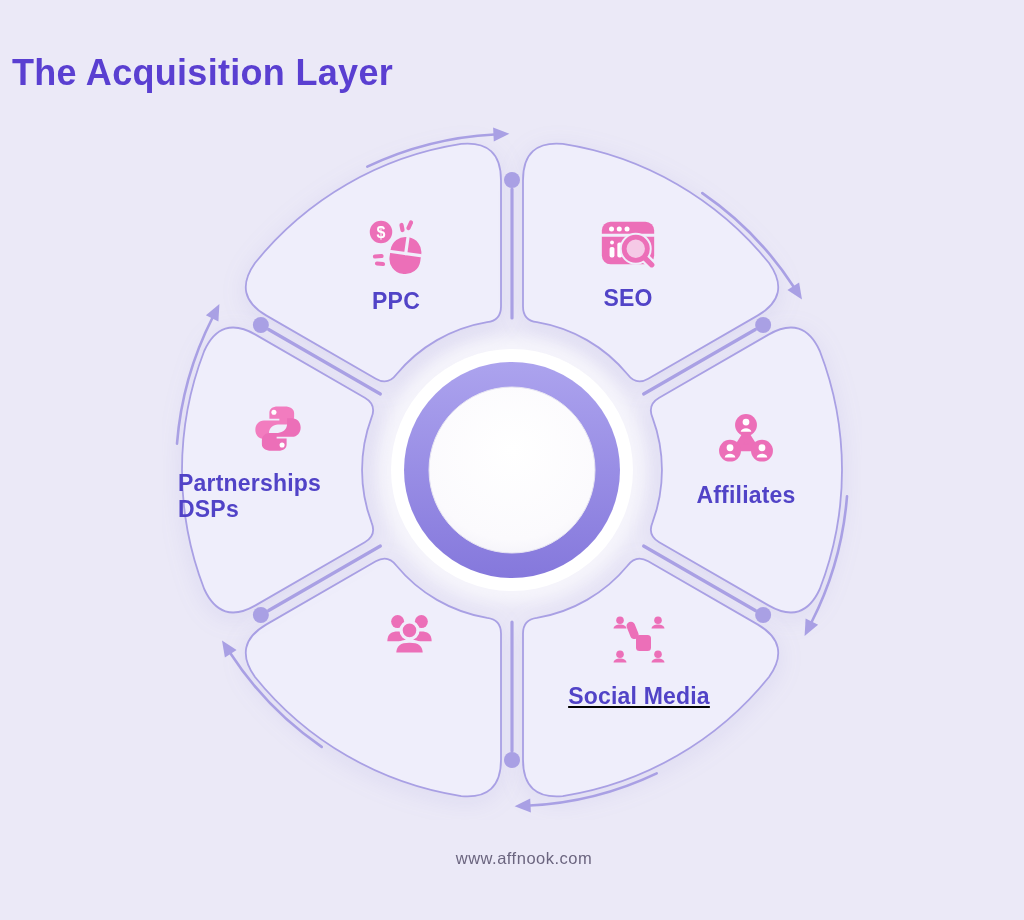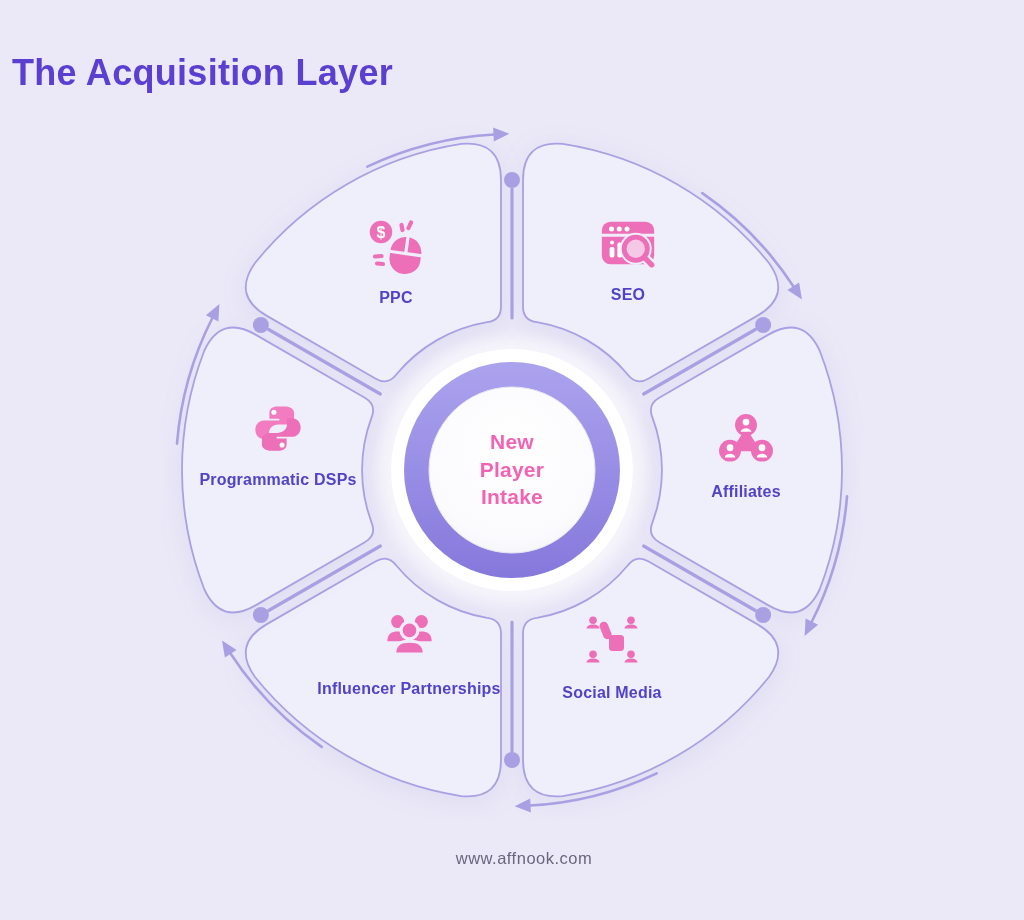--- a/index.html
+++ b/index.html
@@ -17,21 +17,21 @@
   .spoke{stroke:var(--line,#A9A0E4);stroke-width:3.2;stroke-linecap:round;}
   .dot{fill:var(--line,#A9A0E4);}
   .arrowline{fill:none;stroke:var(--line,#A9A0E4);stroke-width:2.6;stroke-linecap:round;}
   .arrowhead{fill:var(--line,#A9A0E4);}
 
   .center-label{position:absolute;left:512px;top:470px;transform:translate(-50%,-50%);
                 text-align:center;font-weight:700;font-size:21px;line-height:1.32;
                 color:var(--pinktext,#F263B4);letter-spacing:.2px;}
 
   .seg{position:absolute;display:flex;flex-direction:column;align-items:center;transform:translateX(-50%);}
-  .seg-label{font-weight:700;font-size:16px;color:var(--label,#5143C7);
+  .seg-label{font-weight:700;font-size:23px;color:var(--label,#5143C7);
              line-height:1.12;margin-top:12px;letter-spacing:.2px;}
 
   .ic-p{fill:var(--pink,#EC6FB8);}
   .ic-w{fill:#FFFFFF;}
   .ic-ws{stroke:var(--cut,#F0EEFB);fill:none;stroke-linecap:round;}
   .ic-ps{stroke:var(--pink,#EC6FB8);fill:none;stroke-linecap:round;}
   .py-top{fill:var(--pink2,#F27CBF);}
   .py-bot{fill:var(--pink,#EC6FB8);}
   .coin-text{fill:#fff;font:700 16px "Liberation Sans",sans-serif;text-anchor:middle;}
 
@@ -97,25 +97,20 @@
           <polygon points="57.4 184.1 56.4 201.5 43.9 195.2" class="arrowhead"></polygon>
         </g>
         <g>
           <circle cx="350" cy="350" r="133" fill="#FFFFFF" opacity="0.5" filter="url(#soft)"></circle>
           <circle cx="350" cy="350" r="121" fill="#FFFFFF"></circle>
           <circle cx="350" cy="350" r="108" fill="url(#ringGrad)"></circle>
           <circle cx="350" cy="350" r="83" fill="url(#innerGrad)" stroke="#E6E4F2" stroke-width="1"></circle>
         </g>
       </svg>
 
-    <div class="center-label">
-      <div>New</div>
-      <div>Player</div>
-      <div>Intake</div>
-    </div>
 
     <div class="seg" style="left:396px;top:213px;width:220px;">
       <svg width="64" height="64" viewBox="0 0 64 64">
         <g transform="rotate(8 41 42)">
           <rect x="26" y="24" width="31" height="37" rx="15" class="ic-p"></rect>
           <line x1="26.5" y1="40.5" x2="56.5" y2="40.5" class="ic-ws" stroke-width="3.2"></line>
           <line x1="41.5" y1="24.5" x2="41.5" y2="40.5" class="ic-ws" stroke-width="3.2"></line>
         </g>
         <circle cx="17" cy="19" r="12.5" class="ic-p" stroke="var(--cut,#F0EEFB)" stroke-width="2.5"></circle>
         <text x="17" y="25" class="coin-text">$</text>
@@ -156,21 +151,21 @@
         <rect x="13" y="36" width="5" height="11" rx="2" class="ic-w"></rect>
         <rect x="21" y="31.5" width="5" height="15.5" rx="2" class="ic-w"></rect>
         <line x1="49" y1="47" x2="57.5" y2="55.5" stroke="var(--cut,#F0EEFB)" stroke-width="10" stroke-linecap="round"></line>
         <circle cx="40" cy="38" r="12.5" fill="none" stroke="var(--cut,#F0EEFB)" stroke-width="8"></circle>
         <circle cx="40" cy="38" r="12" fill="var(--pink-lens,#F5C9E6)" stroke="var(--pink,#EC6FB8)" stroke-width="5"></circle>
         <line x1="49.5" y1="47.5" x2="56.5" y2="54.5" class="ic-ps" stroke-width="5.5"></line>
       </svg>
       <div class="seg-label">SEO</div>
     </div>
 
-    <div class="seg" style="left:612px;top:608px;width:240px;">
+    <div class="seg" style="left:639px;top:608px;width:240px;text-decoration:underline;">
       <svg width="64" height="64" viewBox="0 0 64 64">
         <g class="ic-p">
           <circle cx="13" cy="12.2" r="3.8"></circle>
           <path d="M6.5 20.5 C7 15.2 19 15.2 19.5 20.5 Z"></path>
           <circle cx="51" cy="12.2" r="3.8"></circle>
           <path d="M44.5 20.5 C45 15.2 57 15.2 57.5 20.5 Z"></path>
           <circle cx="13" cy="46.2" r="3.8"></circle>
           <path d="M6.5 54.5 C7 49.2 19 49.2 19.5 54.5 Z"></path>
           <circle cx="51" cy="46.2" r="3.8"></circle>
           <path d="M44.5 54.5 C45 49.2 57 49.2 57.5 54.5 Z"></path>
@@ -185,33 +180,32 @@
       <svg width="66" height="66" viewBox="0 0 64 64">
         <g class="ic-p">
           <circle cx="20.5" cy="19" r="6.3"></circle>
           <path d="M10.5 38 C10.5 30.5 15 28.5 20.5 28.5 C26 28.5 30.5 30.5 30.5 38 Z"></path>
           <circle cx="43.5" cy="19" r="6.3"></circle>
           <path d="M33.5 38 C33.5 30.5 38 28.5 43.5 28.5 C49 28.5 53.5 30.5 53.5 38 Z"></path>
           <circle cx="32" cy="27.5" r="8.2" stroke="var(--cut,#F0EEFB)" stroke-width="3.2"></circle>
           <path d="M17.5 50.5 C17.5 41 23 38 32 38 C41 38 46.5 41 46.5 50.5 Z" stroke="var(--cut,#F0EEFB)" stroke-width="3.2"></path>
         </g>
       </svg>
-      <div class="seg-label">Influencer Partnerships</div>
     </div>
 
     <div class="seg" style="left:278px;top:401px;width:200px;">
       <svg width="58" height="58" viewBox="0 0 64 64">
         <g>
           <path class="py-top" d="M32 6 C25.5 6 22.5 8.8 22.5 13.2 L22.5 19.5 L33.5 19.5 L33.5 21.5 L16.5 21.5 C11 21.5 7 25.8 7 31.8 C7 37.8 11 42 16.5 42 L22 42 L22 35.5 C22 30 26.5 25.8 32 25.8 L41.5 25.8 C46.3 25.8 49.8 22.3 49.8 17.5 L49.8 13.2 C49.8 8.8 45.5 6 39.5 6 Z"></path>
           <circle cx="27.5" cy="12.5" r="2.8" class="ic-w"></circle>
         </g>
         <g transform="rotate(180 32 30.5)">
           <path class="py-bot" d="M32 6 C25.5 6 22.5 8.8 22.5 13.2 L22.5 19.5 L33.5 19.5 L33.5 21.5 L16.5 21.5 C11 21.5 7 25.8 7 31.8 C7 37.8 11 42 16.5 42 L22 42 L22 35.5 C22 30 26.5 25.8 32 25.8 L41.5 25.8 C46.3 25.8 49.8 22.3 49.8 17.5 L49.8 13.2 C49.8 8.8 45.5 6 39.5 6 Z"></path>
           <circle cx="27.5" cy="12.5" r="2.8" class="ic-w"></circle>
         </g>
       </svg>
-      <div class="seg-label">Programmatic DSPs</div>
+      <div class="seg-label">Partnerships DSPs</div>
     </div>
 
   </div>
 
   <div class="footer">www.affnook.com</div>
 </div>
 
 </body></html>

